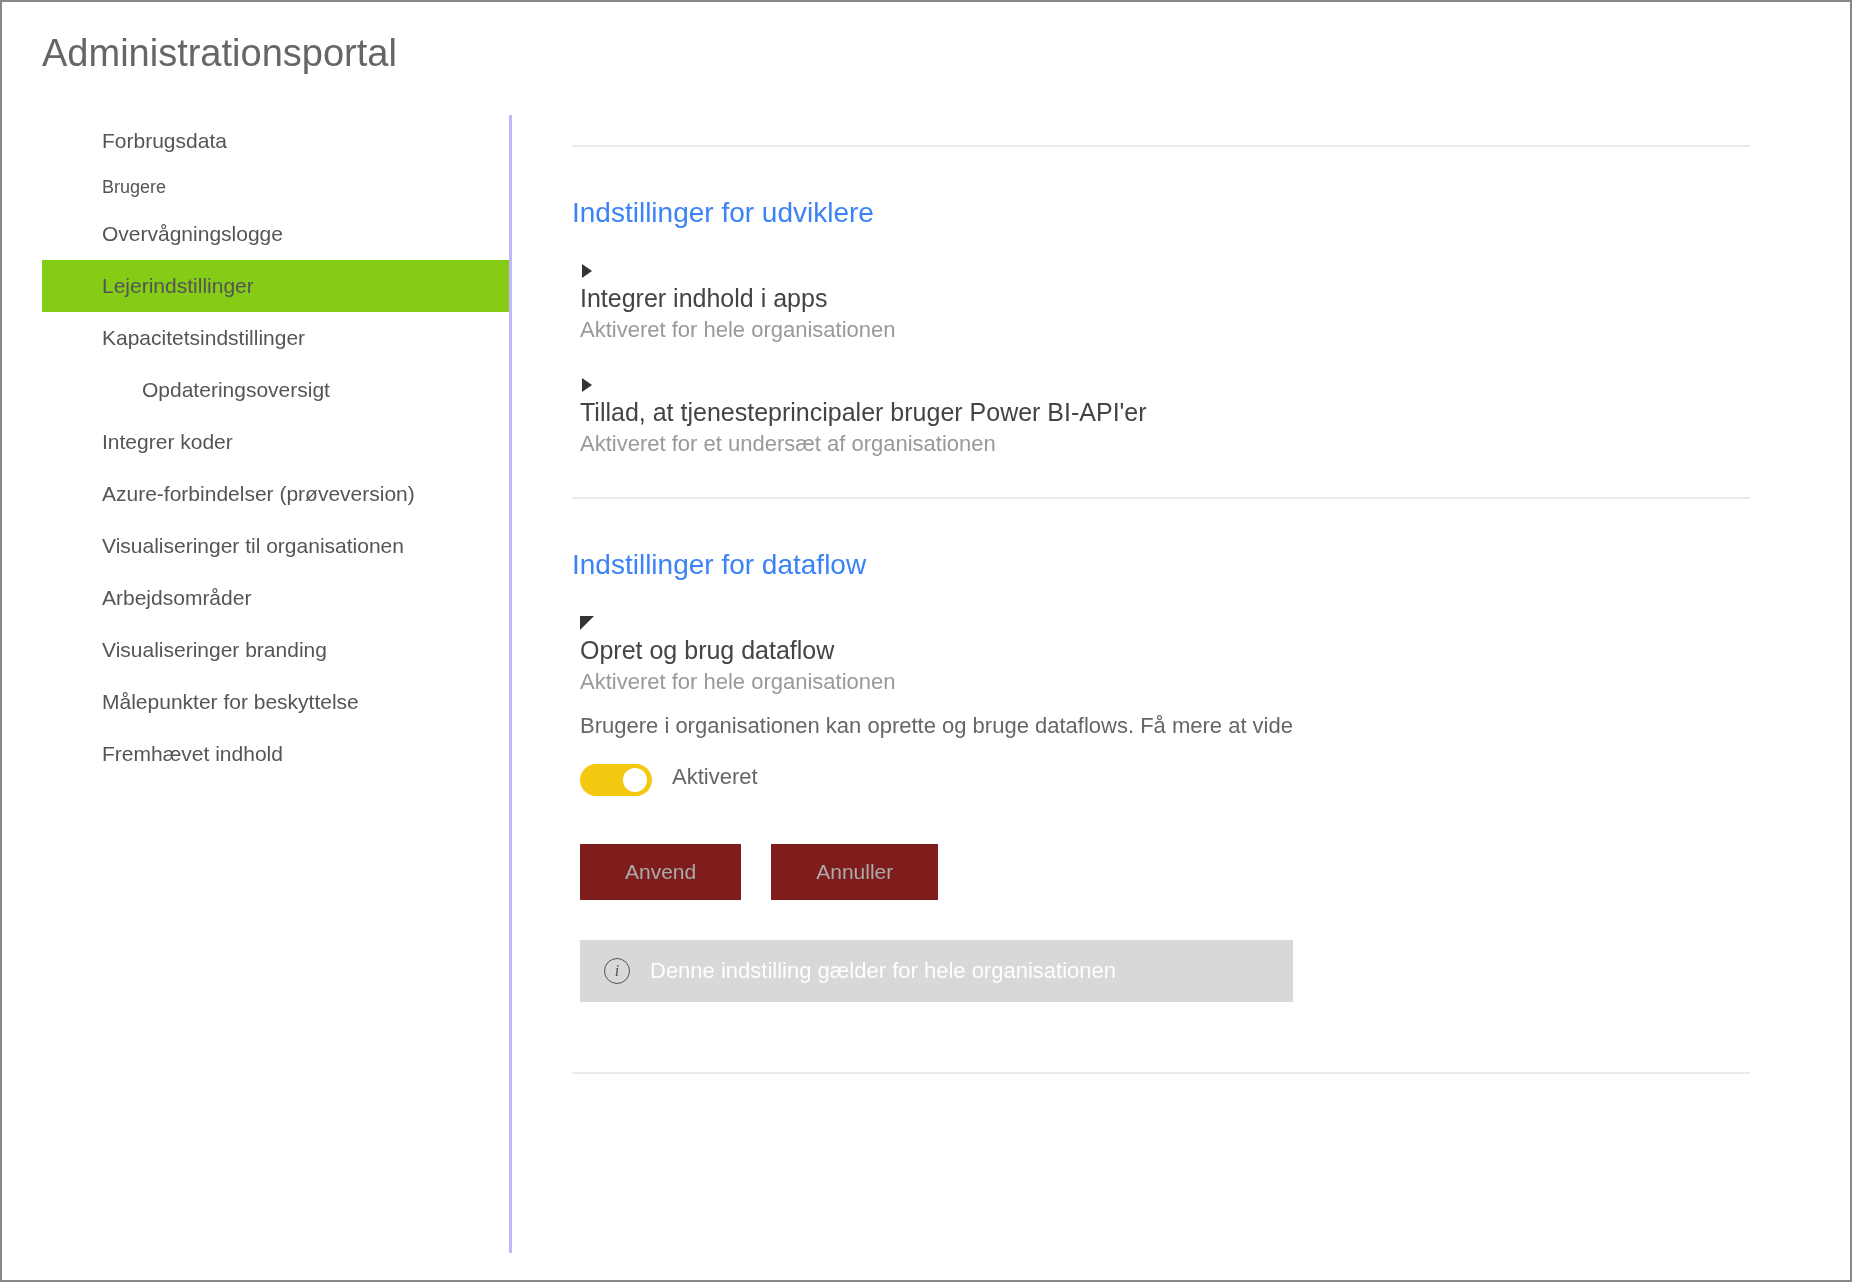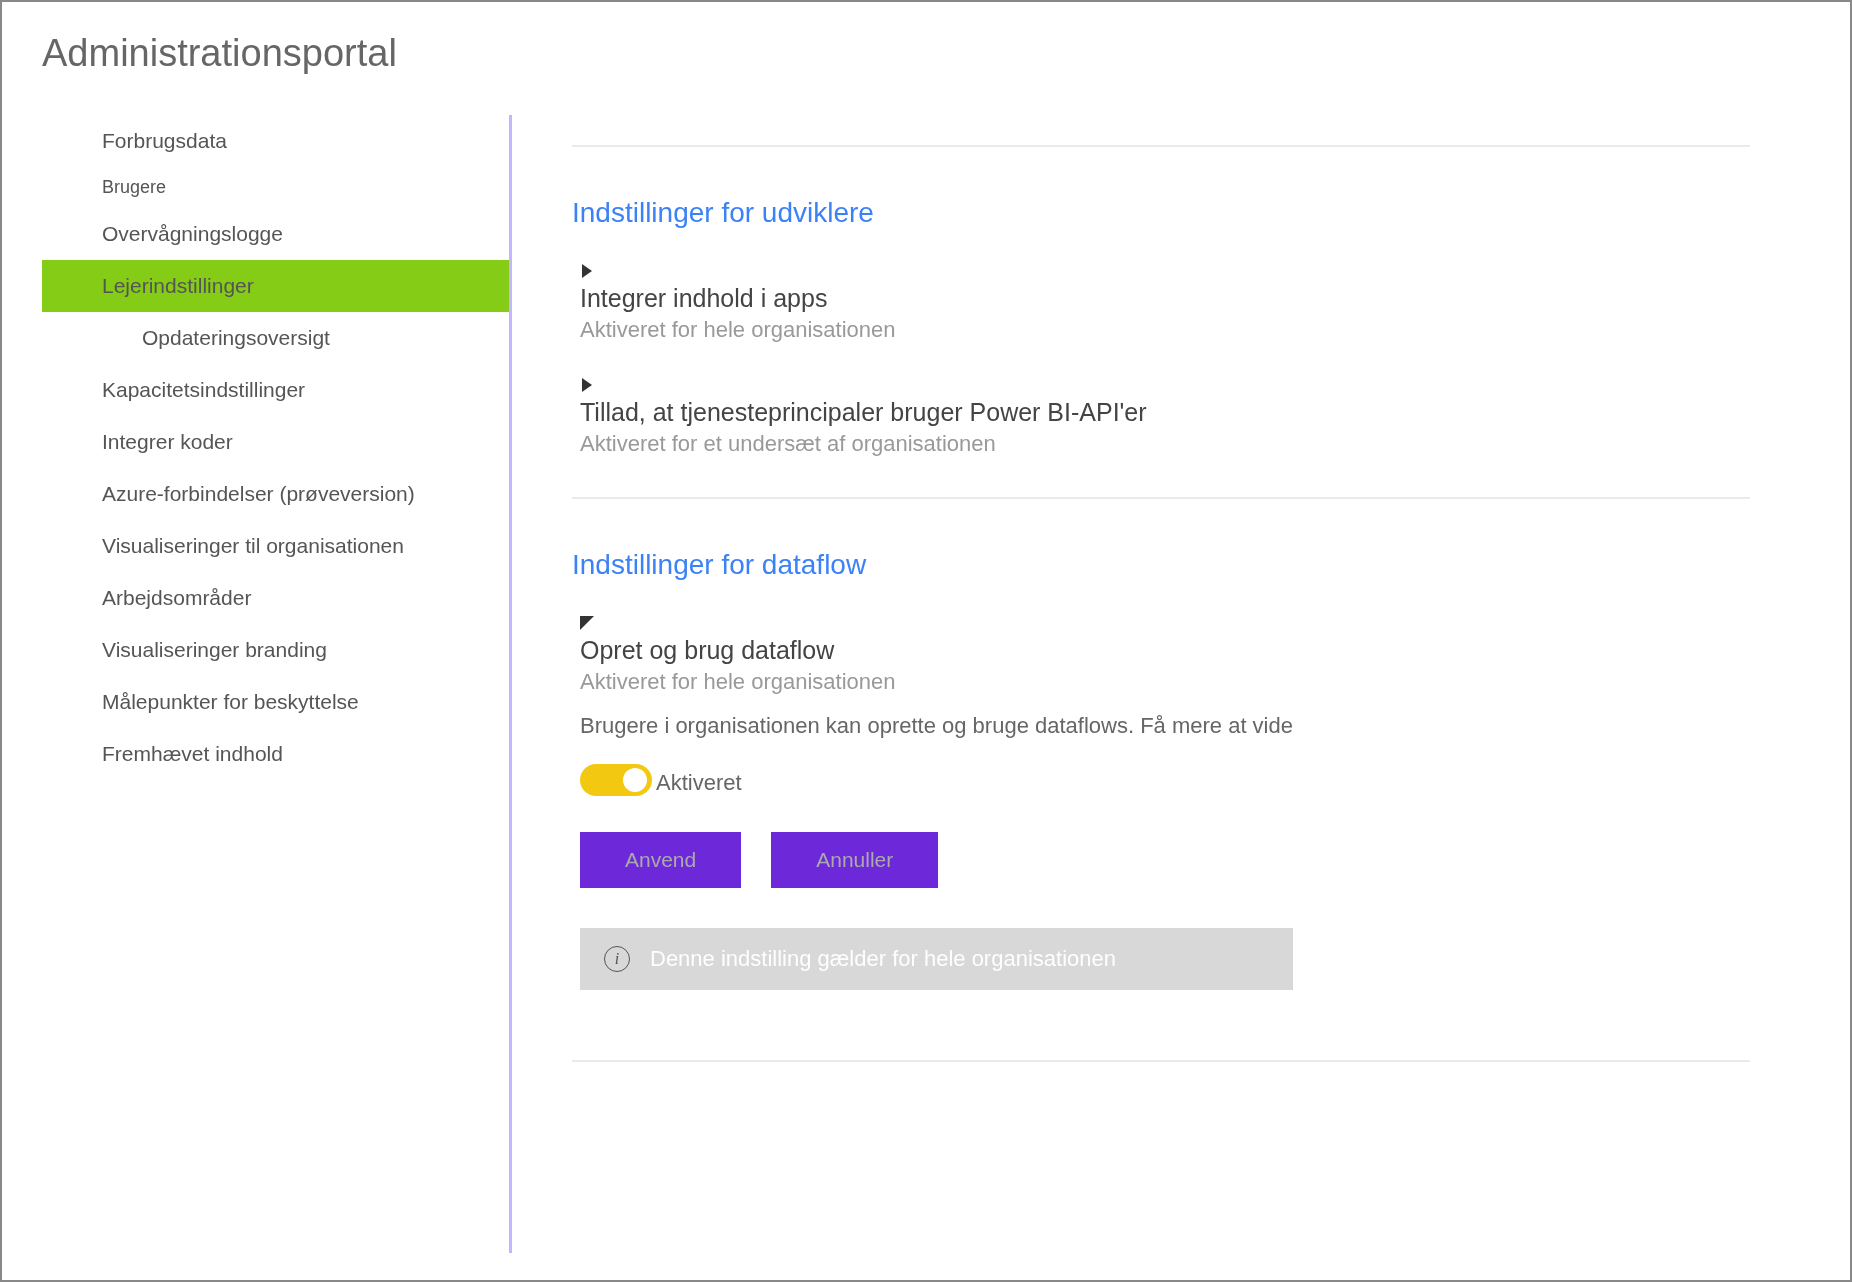--- a/index.html
+++ b/index.html
@@ -102,23 +102,23 @@
       color: #999;
     }
     .setting-description {
       font-size: 22px;
       color: #666;
       margin-top: 18px;
       margin-bottom: 25px;
     }
     .toggle-row {
       display: flex;
-      align-items: flex-end;
-      gap: 4px;
-      margin-bottom: 36px;
+      align-items: flex-start;
+      gap: 20px;
+      margin-bottom: 48px;
     }
     .toggle {
       width: 72px;
       height: 32px;
       background: #f2c811;
       border-radius: 16px;
       position: relative;
       cursor: pointer;
     }
     .toggle-knob {
@@ -136,21 +136,21 @@
     }
     .button-row {
       display: flex;
       gap: 30px;
       margin-bottom: 40px;
     }
     .btn {
       padding: 16px 45px;
       font-size: 21px;
       color: #aaa;
-      background: #6d28d9;
+      background: #7f1d1d;
       border: none;
       cursor: pointer;
       font-family: inherit;
     }
     .info-banner {
       background: #d8d8d8;
       padding: 18px 24px;
       display: flex;
       align-items: center;
       gap: 20px;
@@ -180,22 +180,22 @@
 
 <div class="container">
   <h1 class="page-title">Administrationsportal</h1>
 
   <div class="content-wrapper">
     <nav class="sidebar">
       <div class="sidebar-item">Forbrugsdata</div>
       <div class="sidebar-item small">Brugere</div>
       <div class="sidebar-item">Overvågningslogge</div>
       <div class="sidebar-item selected">Lejerindstillinger</div>
+      <div class="sidebar-item">Kapacitetsindstillinger</div>
       <div class="sidebar-item indented">Opdateringsoversigt</div>
-      <div class="sidebar-item">Kapacitetsindstillinger</div>
       <div class="sidebar-item">Integrer koder</div>
       <div class="sidebar-item">Azure-forbindelser (prøveversion)</div>
       <div class="sidebar-item">Visualiseringer til organisationen</div>
       <div class="sidebar-item">Arbejdsområder</div>
       <div class="sidebar-item">Visualiseringer branding</div>
       <div class="sidebar-item">Målepunkter for beskyttelse</div>
       <div class="sidebar-item">Fremhævet indhold</div>
     </nav>
 
     <main class="main-content">

